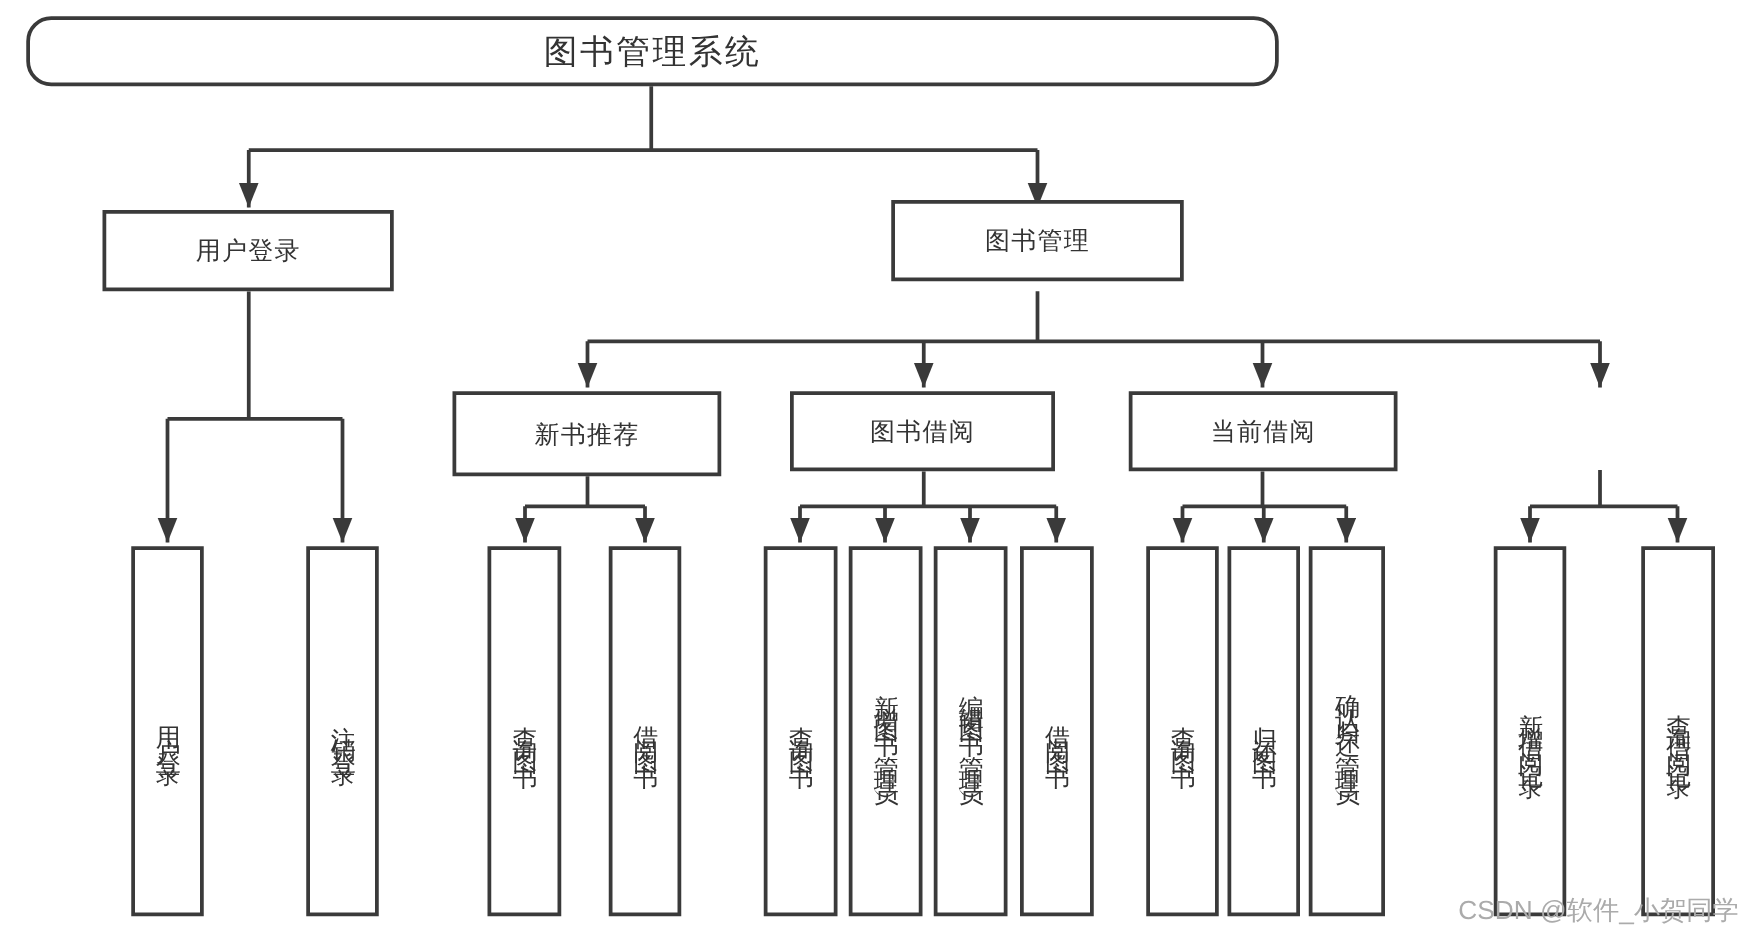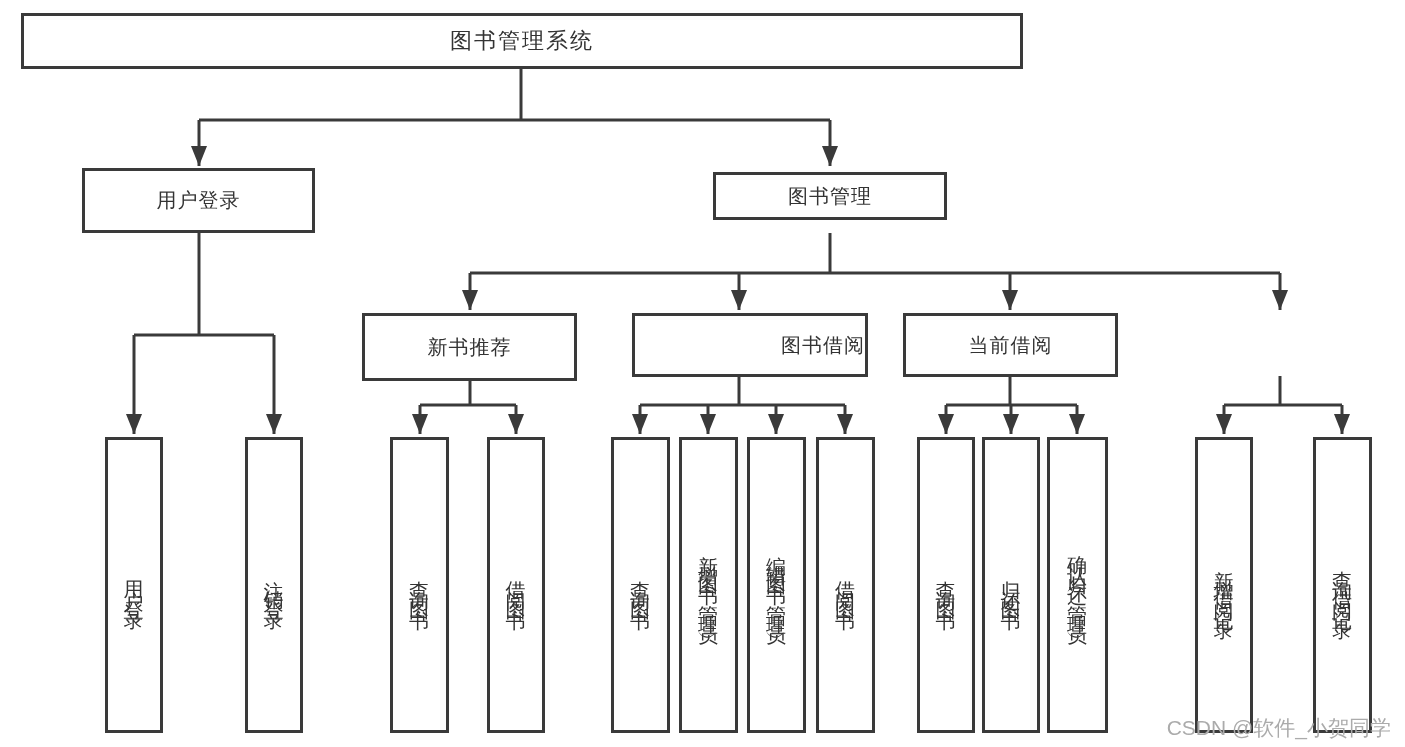--- a/index.html
+++ b/index.html
@@ -37,37 +37,37 @@
     justify-content:center;
     z-index:1;
   }
   .node-h{
     font-size:20px;
     letter-spacing:1px;
     white-space:nowrap;
   }
   .node-root{
     left:21px;top:13px;width:1002px;height:56px;
-    font-size:22px;letter-spacing:2px;
+    font-size:27px;letter-spacing:2px;border-radius:20px;
   }
   .leaf{
     top:437px;height:296px;
     writing-mode:vertical-rl;
     text-orientation:mixed;
     font-size:20px;
     letter-spacing:10px;
     line-height:1;
   }
   .leaf span{display:block;}
   
   #n-user-login{left:82px;top:168px;width:233px;height:65px;}
-  #n-book-mgmt{left:713px;top:172px;width:234px;height:48px;}
+  #n-book-mgmt{left:713px;top:160px;width:234px;height:65px;}
   
   #n-new-book{left:362px;top:313px;width:215px;height:68px;}
-  #n-book-borrow{left:632px;top:313px;width:236px;height:64px;justify-content:flex-end;}
+  #n-book-borrow{left:632px;top:313px;width:212px;height:64px;}
   #n-current-borrow{left:903px;top:313px;width:215px;height:64px;}
   #n-borrow-records{left:1172px;top:313px;width:216px;height:63px;}
   
   #lf-1{left:105px;width:58px;}
   #lf-2{left:245px;width:58px;}
   #lf-3{left:390px;width:59px;}
   #lf-4{left:487px;width:58px;}
   #lf-5{left:611px;width:59px;}
   #lf-6{left:679px;width:59px;}
   #lf-7{left:747px;width:59px;}

